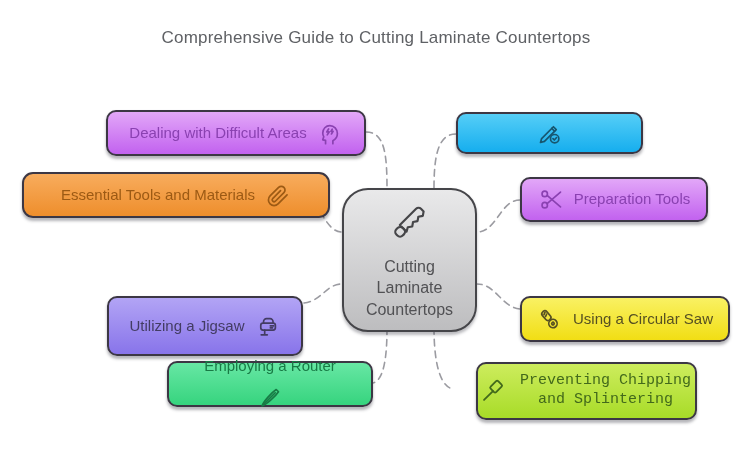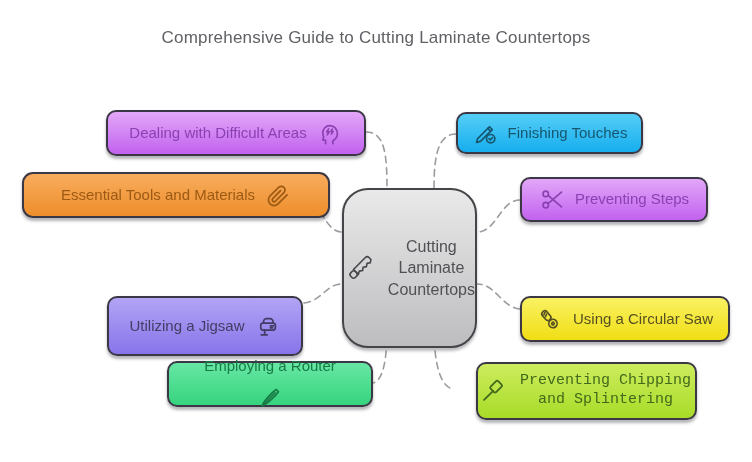--- a/index.html
+++ b/index.html
@@ -62,23 +62,23 @@
   .n-jigsaw     { left:107px; top:296px; width:196px; height:60px;
                   background: linear-gradient(180deg,#b2a4f5,#8874ea); color:#433c63; }
   .n-circular   { left:520px; top:296px; width:210px; height:46px;
                   background: linear-gradient(180deg,#f9f163,#f1de14); color:#565022; }
   .n-router     { left:167px; top:361px; width:206px; height:46px;
                   background: linear-gradient(180deg,#67e7a4,#36d47e); color:#187a45;flex-direction:column; }
   .n-preventing { left:476px; top:362px; width:221px; height:58px;
                   background: linear-gradient(180deg,#cdec5d,#a8dc28); color:#42691b;font-family:Liberation Mono, monospace; }
   .center-node {
     position: absolute;
-    left: 342px; top: 188px; width: 135px; height: 160px;
+    left: 342px; top: 188px; width: 135px; height: 144px;
     display: flex;
-    flex-direction: row;
+    flex-direction: column;
     align-items: center;
     justify-content: center;
     gap: 10px;
     background: linear-gradient(180deg,#e9e9ea,#bdbdbf);
     border: 2px solid #454549;
     border-radius: 26px;
     box-shadow: 0 2.5px 3px rgba(60,60,72,.35);
     color: #515154;
   }
   .center-label {
@@ -127,38 +127,37 @@
     </svg>
   </div>
 
   <div class="node n-finishing">
     <svg width="27" height="27" viewBox="0 0 24 24" fill="none" stroke="currentColor" stroke-width="1.5" stroke-linecap="round" stroke-linejoin="round">
       <path d="M4 20l1-3.5L15.5 6l2.5 2.5L7.5 19 4 20z"></path>
       <path d="M14 7.5l2.5 2.5"></path>
       <circle cx="16.6" cy="16.6" r="3.7"></circle>
       <path d="M15.1 16.6l1.2 1.2 2-2.2"></path>
     </svg>
-    <span>Finishing Touches</span>
   </div>
 
   <div class="node n-essential">
     <span>Essential Tools and Materials</span>
     <svg width="27" height="27" viewBox="0 0 24 24" fill="none" stroke="currentColor" stroke-width="1.5" stroke-linecap="round" stroke-linejoin="round">
       <path d="M20.5 11.5l-8 8a5 5 0 0 1-7.1-7.1L13 4.8a3.3 3.3 0 0 1 4.7 4.7l-7.6 7.6a1.7 1.7 0 0 1-2.4-2.4l7-7"></path>
     </svg>
   </div>
 
   <div class="node n-preparation">
     <svg width="27" height="27" viewBox="0 0 24 24" fill="none" stroke="currentColor" stroke-width="1.5" stroke-linecap="round" stroke-linejoin="round">
       <circle cx="6" cy="7" r="2.4"></circle>
       <circle cx="6" cy="17" r="2.4"></circle>
       <path d="M8.1 8.4L20 18.6"></path>
       <path d="M8.1 15.6L20 5.4"></path>
     </svg>
-    <span>Preventing Steps</span>
+    <span>Preparation Tools</span>
   </div>
 
   <div class="node n-jigsaw">
     <span>Utilizing a Jigsaw</span>
     <svg width="27" height="27" viewBox="0 0 24 24" fill="none" stroke="currentColor" stroke-width="1.5" stroke-linecap="round" stroke-linejoin="round">
       <rect x="6" y="9" width="13" height="6.2" rx="2"></rect>
       <path d="M8.5 9V7.6A2.6 2.6 0 0 1 11.1 5h3.2a2.6 2.6 0 0 1 2.6 2.6V9"></path>
       <path d="M14.5 11.4h3"></path>
       <path d="M14.5 13.2h2"></path>
       <path d="M9.5 15.2v3.6"></path>

